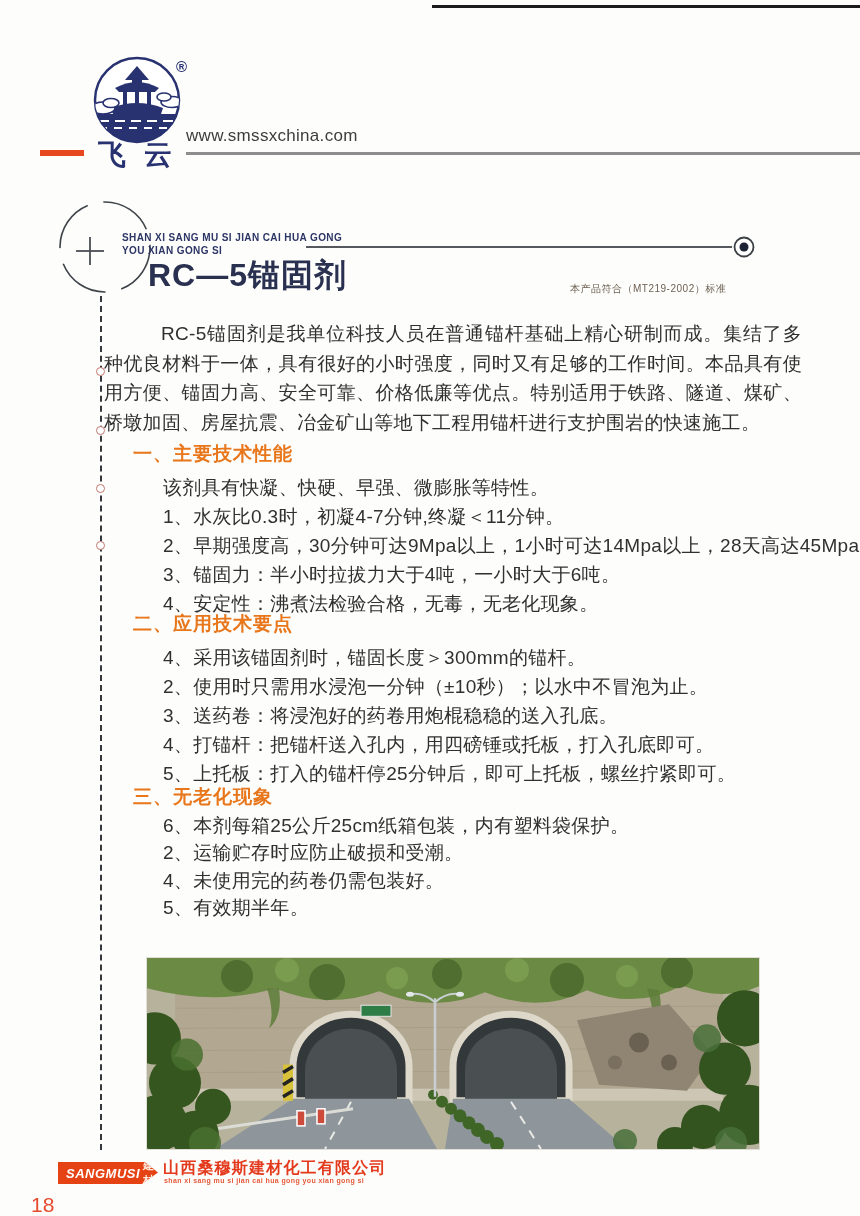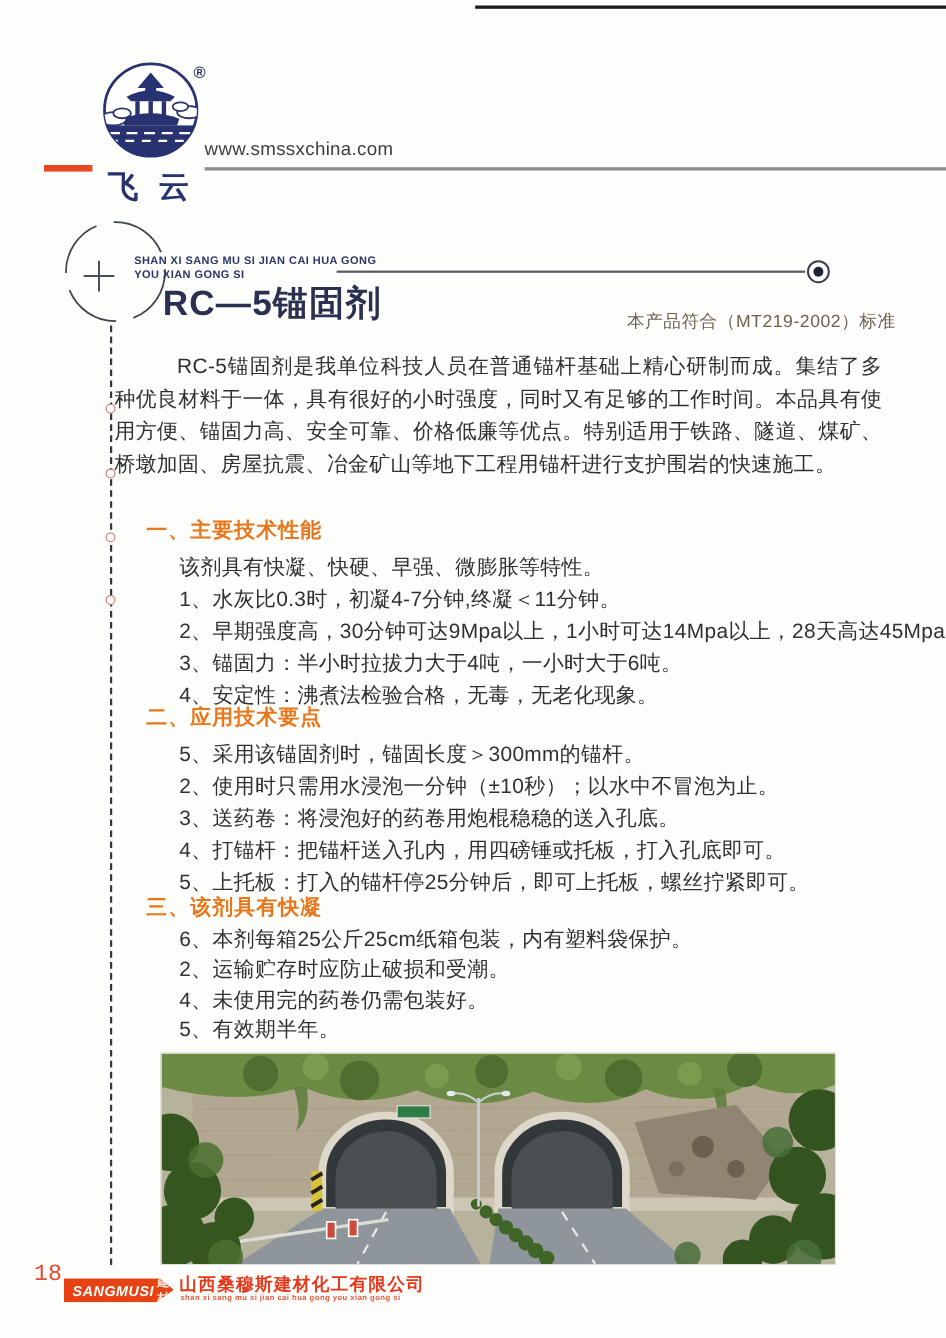--- a/index.html
+++ b/index.html
@@ -7,54 +7,54 @@
        font-family:"Liberation Sans","DejaVu Sans",sans-serif;overflow:hidden;color:#2f2f2f;}
   .abs{position:absolute;}
 
   
   #top-black-line{left:432px;top:5px;width:428px;height:3px;background:#1b1b1b;}
   #red-dash{left:40px;top:150px;width:44px;height:6px;background:#e8481f;}
   #website{left:186px;top:126px;font-size:17px;color:#3d3d3d;letter-spacing:.3px;}
   #gray-line{left:186px;top:152px;width:674px;height:3px;background:#8d8d8d;}
   #logo{left:85px;top:52px;width:112px;height:92px;}
   #registered{left:176px;top:58px;font-size:15px;color:#283271;font-weight:bold;}
-  #brand-cn{left:98px;top:136px;font-size:28px;font-weight:bold;color:#283271;letter-spacing:18px;white-space:nowrap;margin-top:15px;}
+  #brand-cn{left:98px;top:136px;font-size:28px;font-weight:bold;color:#283271;letter-spacing:18px;white-space:nowrap;}
 
   
   #crop-mark{left:55px;top:197px;width:100px;height:105px;}
   #company-en{left:122px;top:231px;font-size:10px;line-height:13px;font-weight:600;
               color:#2c3565;letter-spacing:.4px;}
   #header-rule{left:306px;top:246px;width:426px;height:2px;background:#55595e;}
   #bullseye{left:731px;top:234px;width:26px;height:26px;}
   #page-title{left:148px;top:254px;font-size:32px;font-weight:600;color:#2a3050;letter-spacing:1px;}
-  #standard-note{left:570px;top:282px;font-size:16px;color:#6e6152;letter-spacing:.5px;}
+  #standard-note{left:570px;top:282px;font-size:10px;color:#6e6152;letter-spacing:.5px;}
 
   
   #v-dash{left:100px;top:296px;height:854px;width:0;border-left:2px dashed #34383c;}
   .node-circle{width:7px;height:7px;border:1.5px solid #c4766e;border-radius:50%;background:#fff;}
 
   
   #intro{left:104px;top:319px;width:698px;font-size:19px;line-height:29.5px;
          text-align:justify;text-indent:57px;color:#303030;letter-spacing:.3px;}
-  .section{position:absolute;left:104px;width:720px;margin-top:29px;}
+  .section{position:absolute;left:104px;width:720px;}
   .section h3{margin:0 0 0 29px;font-size:19px;line-height:22px;font-weight:bold;color:#e8761b;letter-spacing:1px;}
   .section p{margin:8px 0 0 59px;font-size:19px;line-height:21px;color:#303030;white-space:nowrap;letter-spacing:.3px;}
   .section p.lead{margin-top:12px;}
   #section-1{top:443px;}
   #section-2{top:613px;}
   #section-3{top:786px;}
   #section-3 p{margin-top:6.5px;}
 
   
   #photo{left:146px;top:957px;width:612px;height:191px;border:1px solid #e0ded6;
          box-sizing:content-box;overflow:hidden;background:#b9b79f;}
   #photo svg{display:block;width:612px;height:191px;}
 
   
-  #page-num{left:31px;top:1148px;font-size:21px;color:#e64b2e;font-family:Liberation Mono, monospace;}
+  #page-num{left:31px;top:1193px;font-size:21px;color:#e64b2e;}
   #footer-banner{left:58px;top:1162px;width:100px;height:22px;background:#e64314;
       -webkit-clip-path:polygon(0 0,87% 0,100% 48%,84% 100%,0 100%);
       clip-path:polygon(0 0,87% 0,100% 48%,84% 100%,0 100%);
       display:flex;align-items:center;padding-left:8px;box-sizing:border-box;}
   #footer-banner .en{font-size:13px;font-weight:bold;font-style:italic;color:#fff;letter-spacing:.5px;}
   #footer-banner .cn{font-size:11px;font-weight:bold;color:#ffe9dc;margin-left:3px;font-style:normal;}
   #footer-co{left:163px;top:1158px;font-size:16px;font-weight:bold;color:#e33a1d;letter-spacing:1.2px;}
   #footer-pinyin{left:164px;top:1177px;font-size:7px;font-weight:bold;color:#e55a3a;letter-spacing:.4px;}
 </style>
 </head>
@@ -133,29 +133,29 @@
   <h3>一、主要技术性能</h3>
   <p class="lead">该剂具有快凝、快硬、早强、微膨胀等特性。</p>
   <p>1、水灰比0.3时，初凝4-7分钟,终凝＜11分钟。</p>
   <p>2、早期强度高，30分钟可达9Mpa以上，1小时可达14Mpa以上，28天高达45Mpa。</p>
   <p>3、锚固力：半小时拉拔力大于4吨，一小时大于6吨。</p>
   <p>4、安定性：沸煮法检验合格，无毒，无老化现象。</p>
 </div>
 
 <div class="section" id="section-2">
   <h3>二、应用技术要点</h3>
-  <p class="lead">5、采用该锚固剂时，锚固长度＞300mm的锚杆。</p>
+  <p class="lead">4、采用该锚固剂时，锚固长度＞300mm的锚杆。</p>
   <p>2、使用时只需用水浸泡一分钟（±10秒）；以水中不冒泡为止。</p>
   <p>3、送药卷：将浸泡好的药卷用炮棍稳稳的送入孔底。</p>
   <p>4、打锚杆：把锚杆送入孔内，用四磅锤或托板，打入孔底即可。</p>
   <p>5、上托板：打入的锚杆停25分钟后，即可上托板，螺丝拧紧即可。</p>
 </div>
 
 <div class="section" id="section-3">
-  <h3>三、该剂具有快凝</h3>
+  <h3>三、无老化现象</h3>
   <p class="lead">6、本剂每箱25公斤25cm纸箱包装，内有塑料袋保护。</p>
   <p>2、运输贮存时应防止破损和受潮。</p>
   <p>4、未使用完的药卷仍需包装好。</p>
   <p>5、有效期半年。</p>
 </div>
 
 <div class="abs" id="photo">
   <svg viewBox="0 0 612 190" preserveAspectRatio="none">
 
     <rect width="612" height="190" fill="#b6b29c"></rect>

